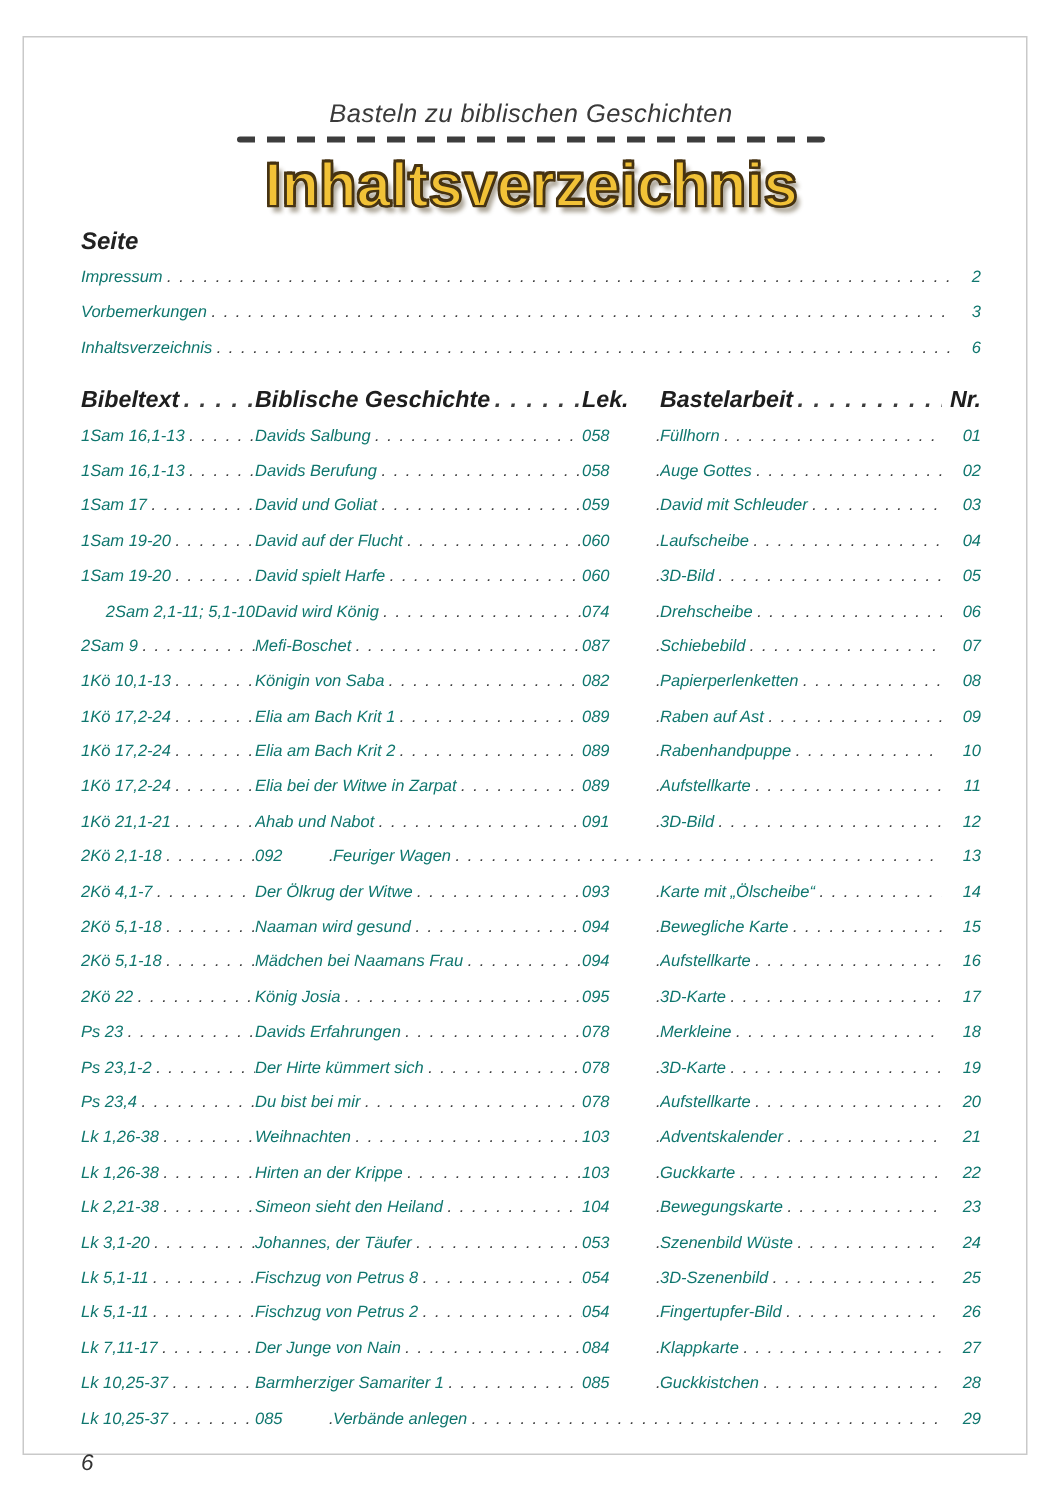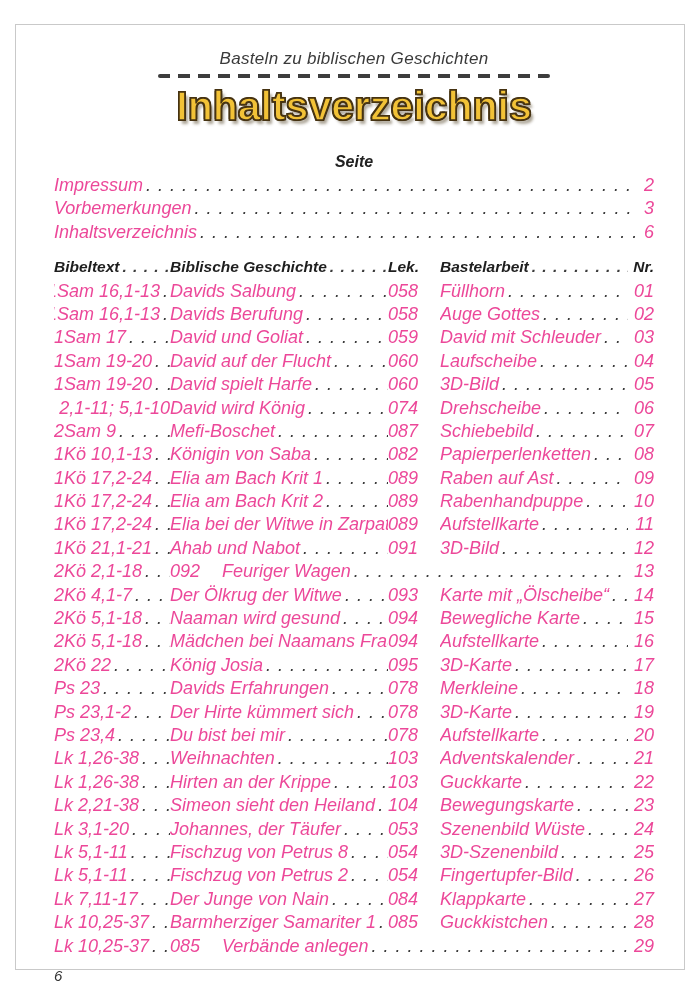--- a/index.html
+++ b/index.html
@@ -7,43 +7,43 @@
     width:700px;height:1000px;position:relative;overflow:hidden;
     font-family:"Liberation Sans",sans-serif;color:#333;
   }
   .page{
     position:absolute;left:15px;top:24px;width:670px;height:946px;
     box-sizing:border-box;border:1px solid #c9c9c9;background:#fff;
     padding:23px 30px 0 38px;
   }
   .subtitle{
     text-align:center;font-style:italic;font-size:17px;color:#3a3a3a;
-    height:22px;line-height:22px;letter-spacing:.3px;
+    height:22px;line-height:22px;letter-spacing:.3px;margin-top:17px;
   }
   .dash-line{
     width:392px;height:4px;margin:4px auto 0 auto;border-radius:2px;
     background:repeating-linear-gradient(90deg,#3d3d3d 0 12px,transparent 12px 20px);
   }
   .title{
     text-align:center;margin-top:4px;height:48px;line-height:48px;
     font-size:41px;font-weight:bold;letter-spacing:0px;
     color:#f2c237;
     -webkit-text-stroke:1.5px #463312;
     text-shadow:
       -1px -1px 0 #463312, 1px -1px 0 #463312,
       -1px  1px 0 #463312, 1px  1px 0 #463312,
        3px  4px 3px rgba(70,55,25,.45);
   }
   .seite-row{
-    margin-top:21px;height:22px;line-height:22px;text-align:center;
+    margin-top:4px;height:22px;line-height:22px;text-align:left;
     font-weight:bold;font-style:italic;font-size:16px;color:#222;
   }
   .toc-line{
     display:flex;align-items:baseline;height:23.4px;line-height:23.4px;
-    font-style:italic;font-size:18px;color:#ec4899;white-space:nowrap;
+    font-style:italic;font-size:11px;color:#0f766e;white-space:nowrap;
   }
   .toc-line .txt{flex:0 0 auto;}
   .dots{
     flex:1 1 auto;min-width:4px;overflow:hidden;white-space:nowrap;
     color:#3c3c3c;padding:0 3px;
   }
   .dots::after{
     content:". . . . . . . . . . . . . . . . . . . . . . . . . . . . . . . . . . . . . . . . . . . . . . . . . . . . . . . . . . . . . . . . . . . .";
     letter-spacing:1px;
   }

